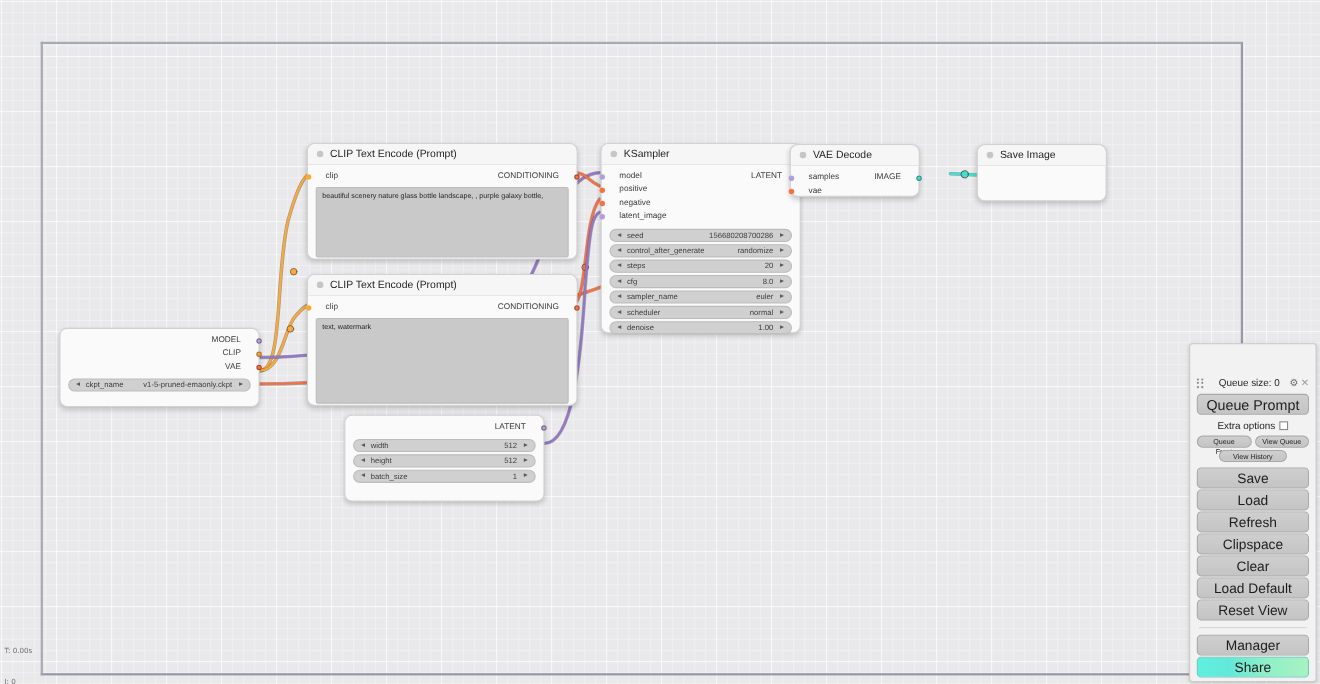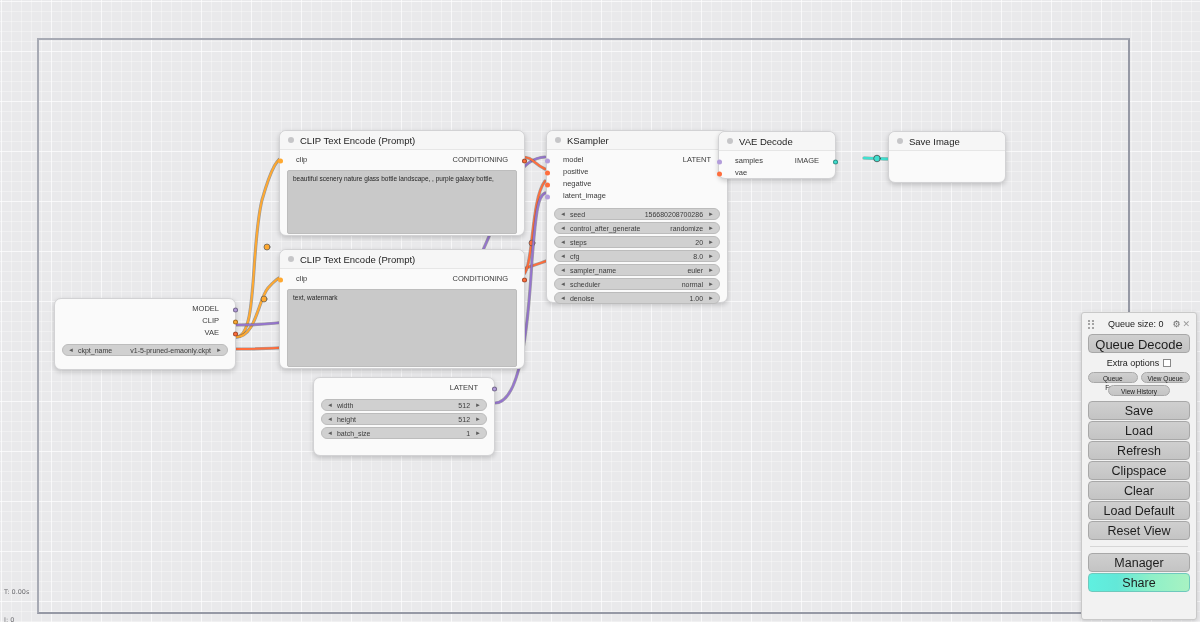--- a/index.html
+++ b/index.html
@@ -122,20 +122,21 @@
     background: #f2f2f2;
     border: 1px solid #c9c9c9;
     border-radius: 3px;
     box-shadow: 0 1px 4px rgba(0,0,0,.15);
     padding: 4px 6px 5px 6px;
   }
   .menu-head {
     display: flex; align-items: center;
     height: 14px; font-size: 9px; color: #222;
     margin-bottom: 3px;
+    margin-top: 24px;
   }
   .drag-handle {
     width: 7px; height: 9px; margin-right: 4px;
     display: grid; grid-template-columns: 2px 2px; grid-template-rows: 2px 2px 2px;
     gap: 1.5px 2px;
   }
   .drag-handle i { background: #8a8a8a; border-radius: 50%; display: block; }
   .queue-size { flex: 1 1 auto; text-align: center; }
   .gear { font-size: 9px; color: #6a6a6a; margin-right: 2px; }
   .xclose { font-size: 9px; color: #9a9a9a; }
@@ -415,21 +416,21 @@
           <i></i>
           <i></i>
           <i></i>
           <i></i>
       </span>
       <span class="queue-size">Queue size: 0</span>
       <span class="gear">⚙</span>
       <span class="xclose">✕</span>
     </div>
 
-    <button class="btn queue">Queue Decode</button>
+    <button class="btn queue">Queue Prompt</button>
 
     <div class="extra-row">
       <span>Extra options</span>
       <span class="cb"></span>
     </div>
 
     <div class="small-row">
       <button class="btn small">Queue Front</button>
       <button class="btn small">View Queue</button>
     </div>

